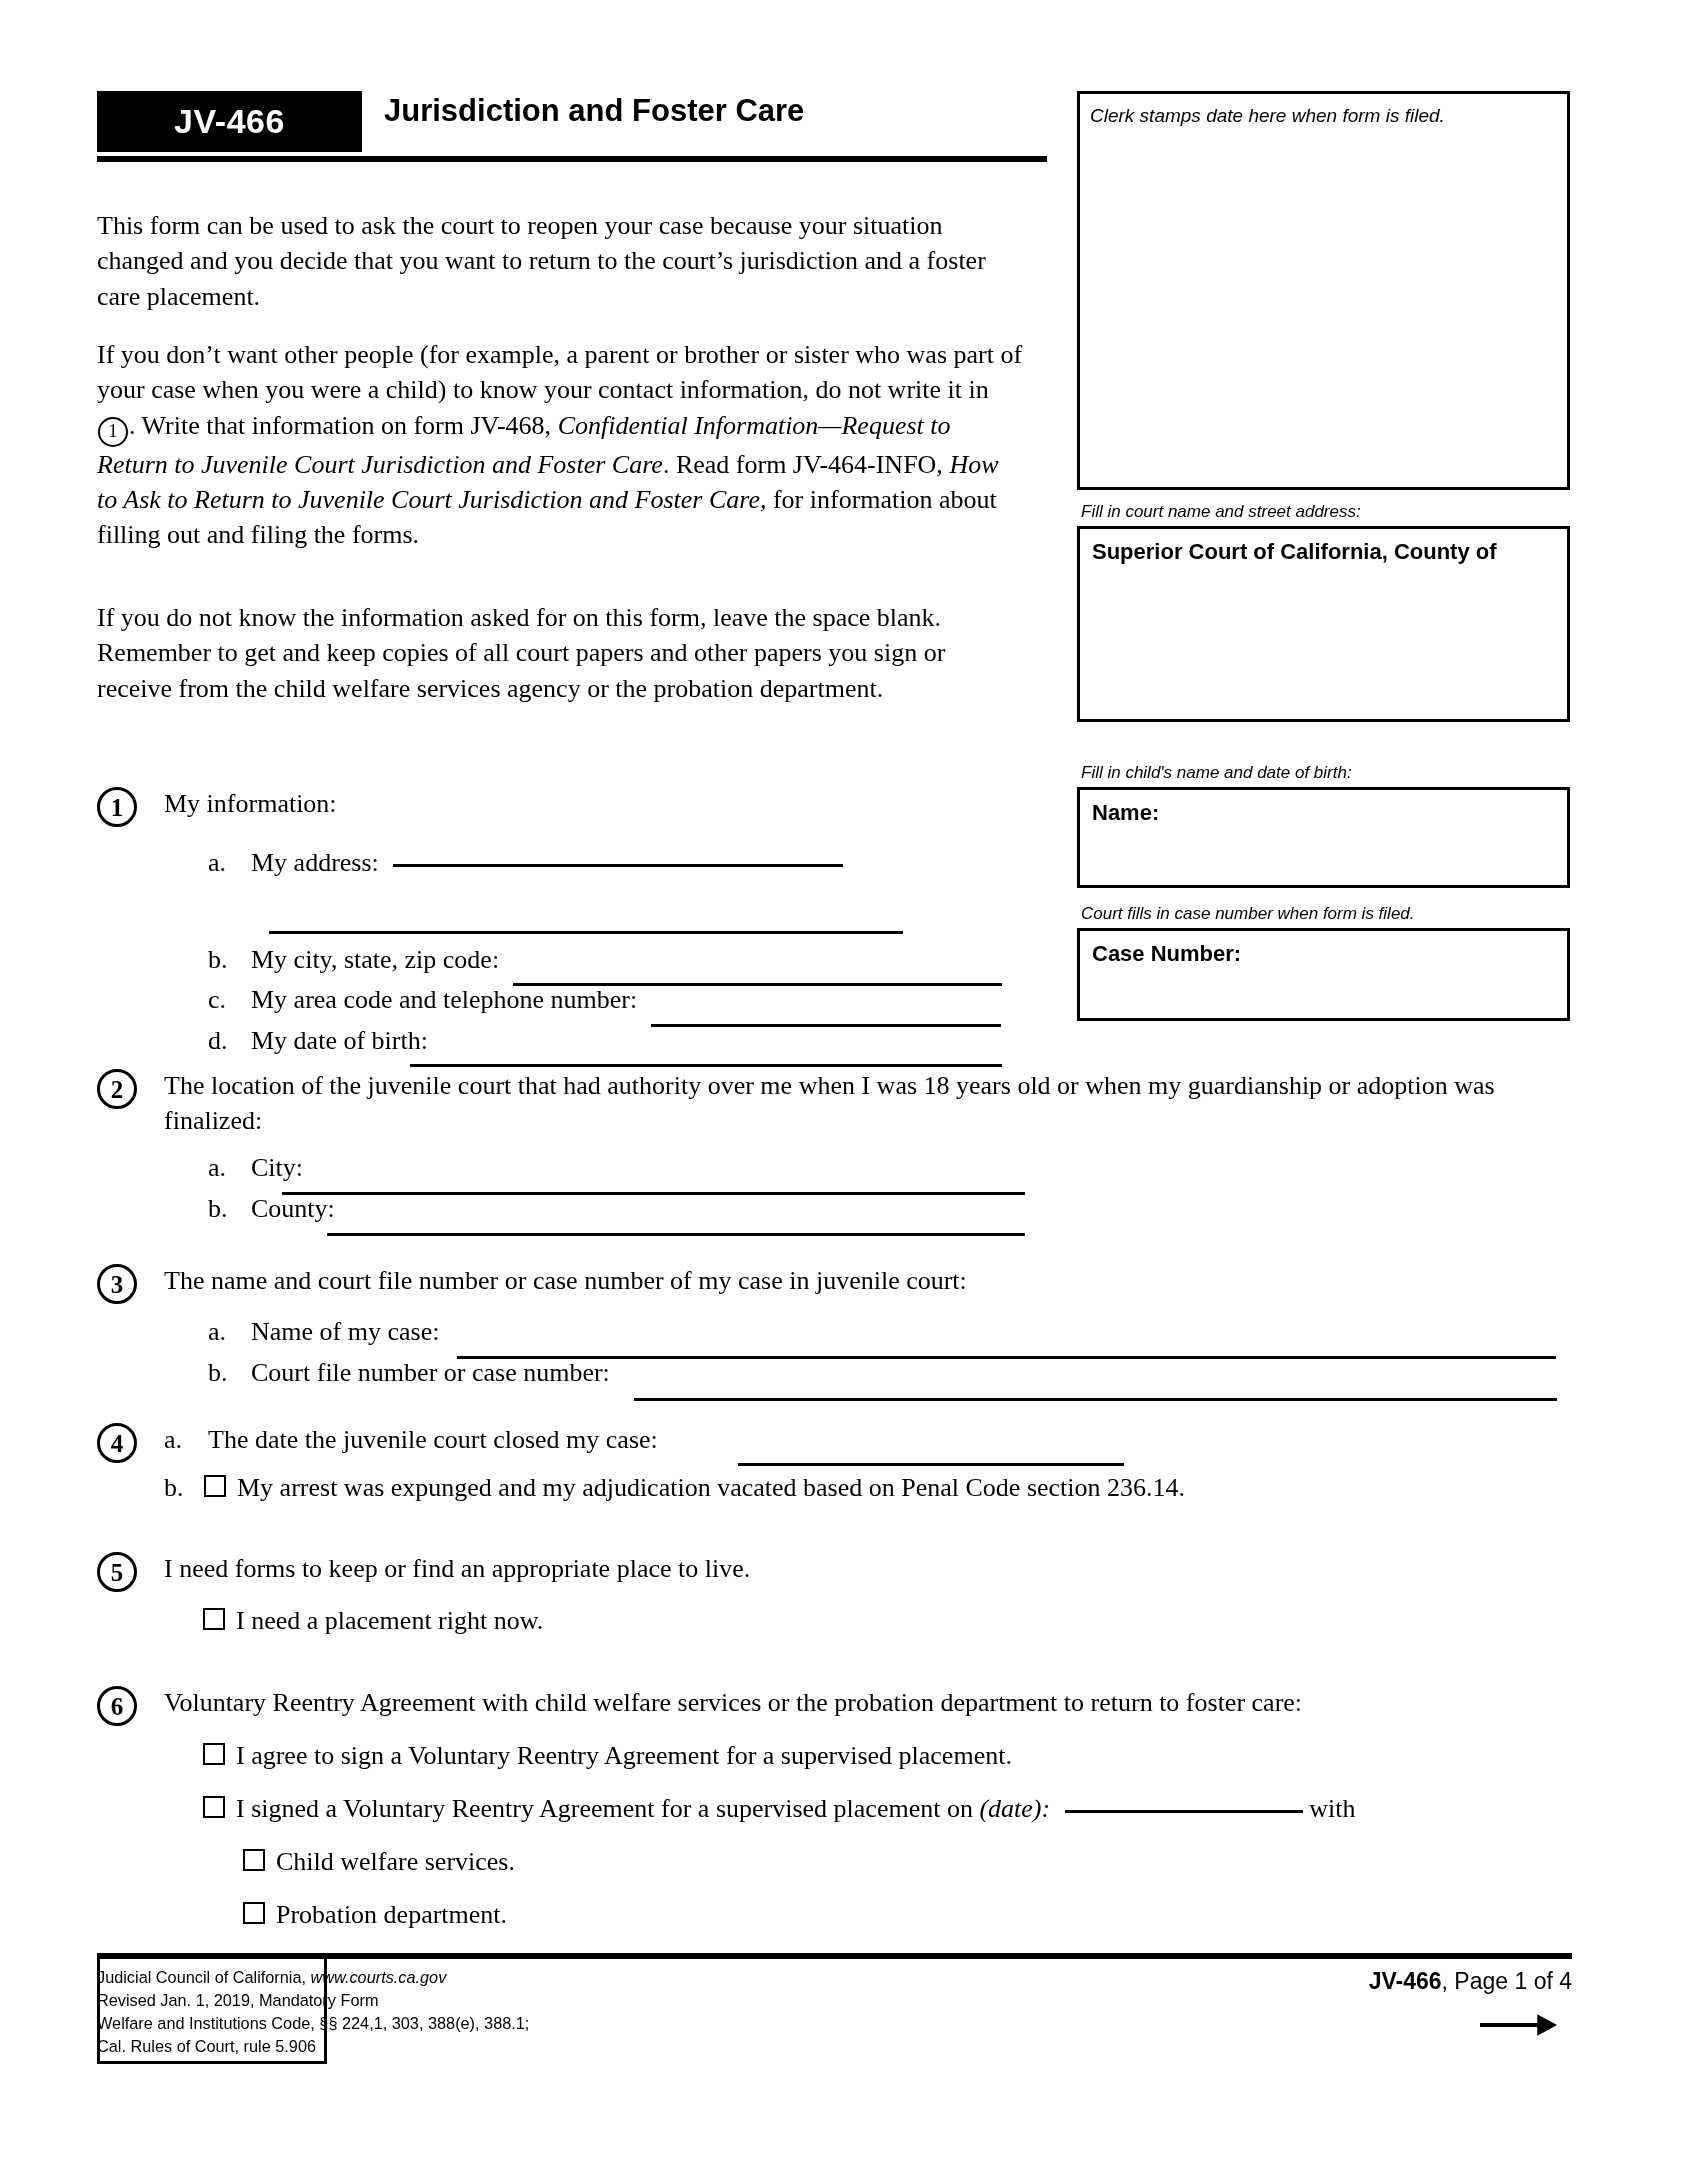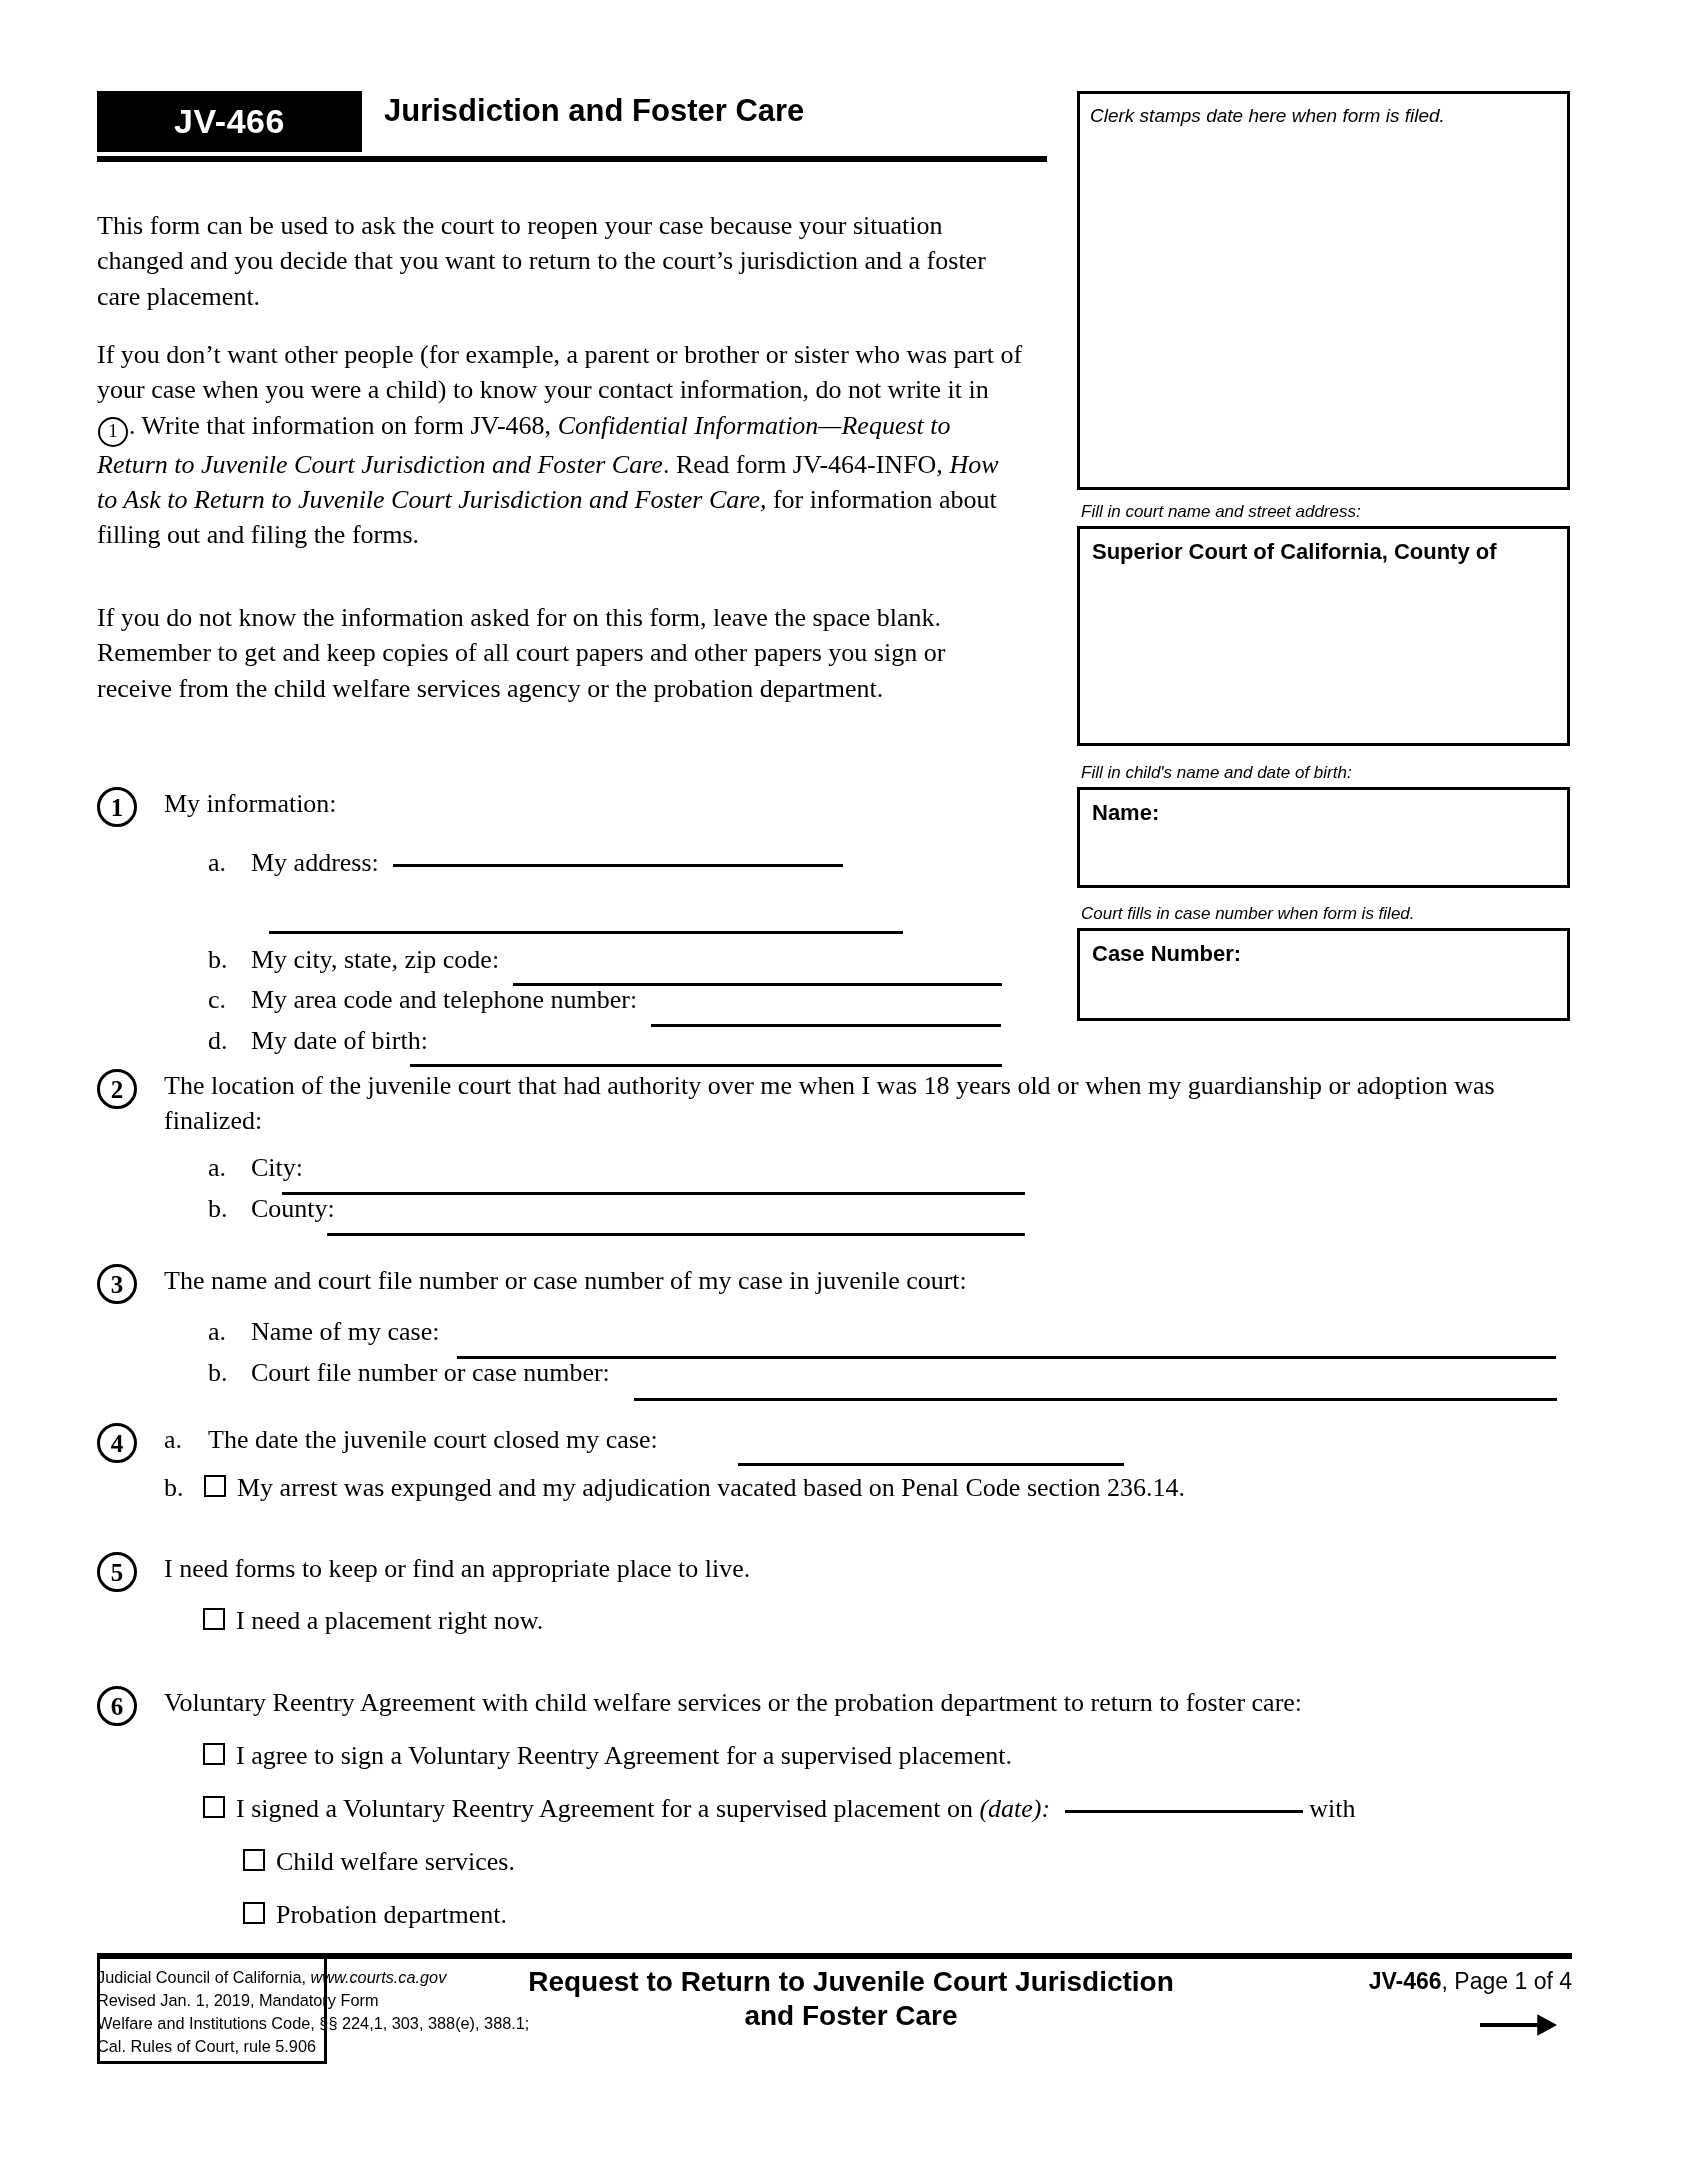--- a/index.html
+++ b/index.html
@@ -262,21 +262,21 @@
   </div>
 
   <div class="intro" style="top:600px;">
     <p>If you do not know the information asked for on this form, leave the space blank. Remember to get and keep copies of all court papers and other papers you sign or receive from the child welfare services agency or the probation department.</p>
   </div>
 
   <div class="rbox" style="top:91px; height:399px;"></div>
   <div class="rbox-clerknote">Clerk stamps date here when form is filed.</div>
 
   <div class="rbox-label" style="top:502px;">Fill in court name and street address:</div>
-  <div class="rbox" style="top:526px; height:220px;">
+  <div class="rbox" style="top:526px; height:196px;">
     <div class="rbox-inner">Superior Court of California, County of</div>
   </div>
 
   <div class="rbox-label" style="top:763px;">Fill in child's name and date of birth:</div>
   <div class="rbox" style="top:787px; height:101px;">
     <div class="rbox-inner">Name:</div>
   </div>
 
   <div class="rbox-label" style="top:904px;">Court fills in case number when form is filed.</div>
   <div class="rbox" style="top:928px; height:93px;">
@@ -439,24 +439,20 @@
   <div class="footer-left">
     <div>
       <span>Judicial Council of California,</span>
       <span class="ital">www.courts.ca.gov</span>
     </div>
     <div>Revised Jan. 1, 2019, Mandatory Form</div>
     <div>Welfare and Institutions Code, §§ 224,1, 303, 388(e), 388.1;</div>
     <div>Cal. Rules of Court, rule 5.906</div>
   </div>
 
-  <div class="footer-center">
-    <div>Request to Return to Juvenile Court Jurisdiction</div>
-    <div>and Foster Care</div>
-  </div>
 
   <div class="footer-right">
     <b>JV-466</b><span>, Page 1 of 4</span>
   </div>
   <div class="footer-arrow">
     <svg width="77" height="34" viewBox="0 0 78 34">
       <path d="M0 15 L58 15 L58 6 L78 17 L58 28 L58 19 L0 19 Z" fill="#000"></path>
     </svg>
   </div>
 

